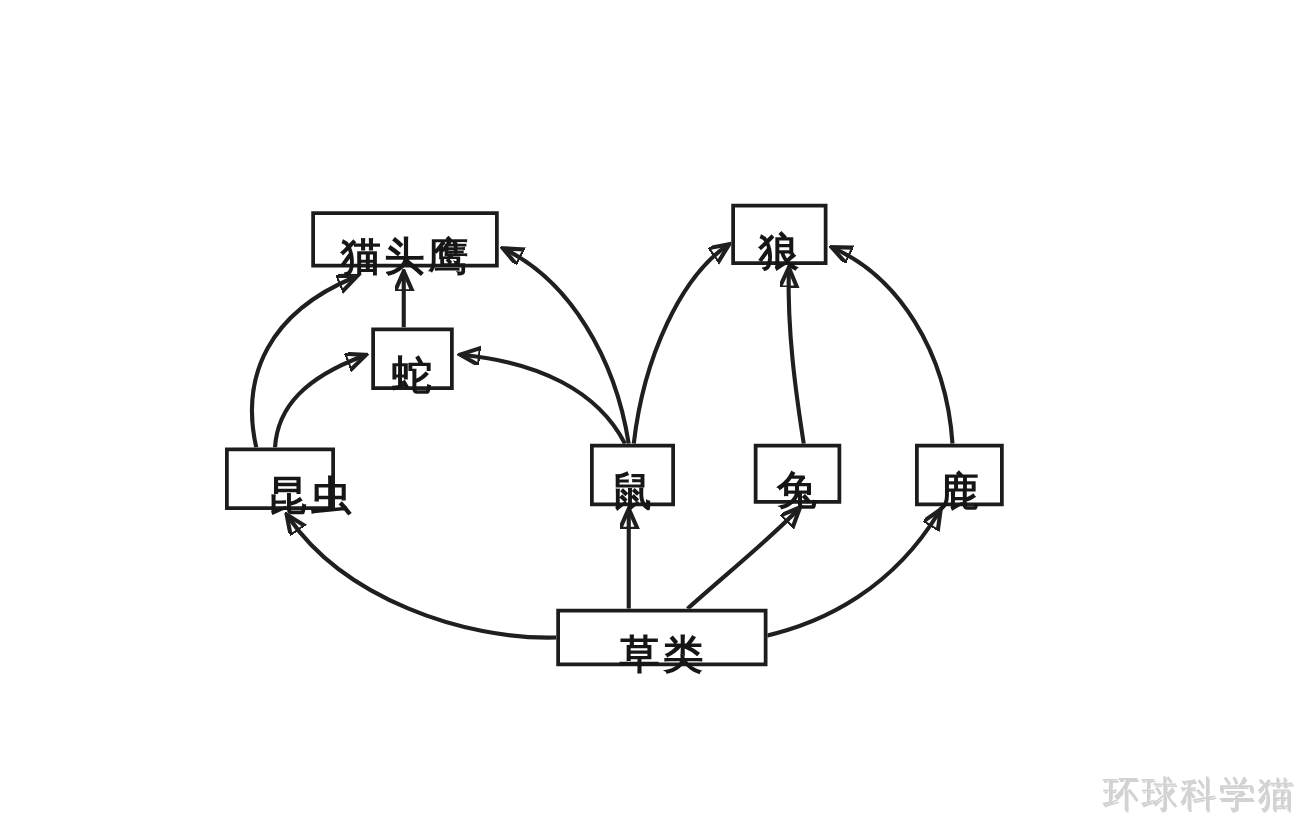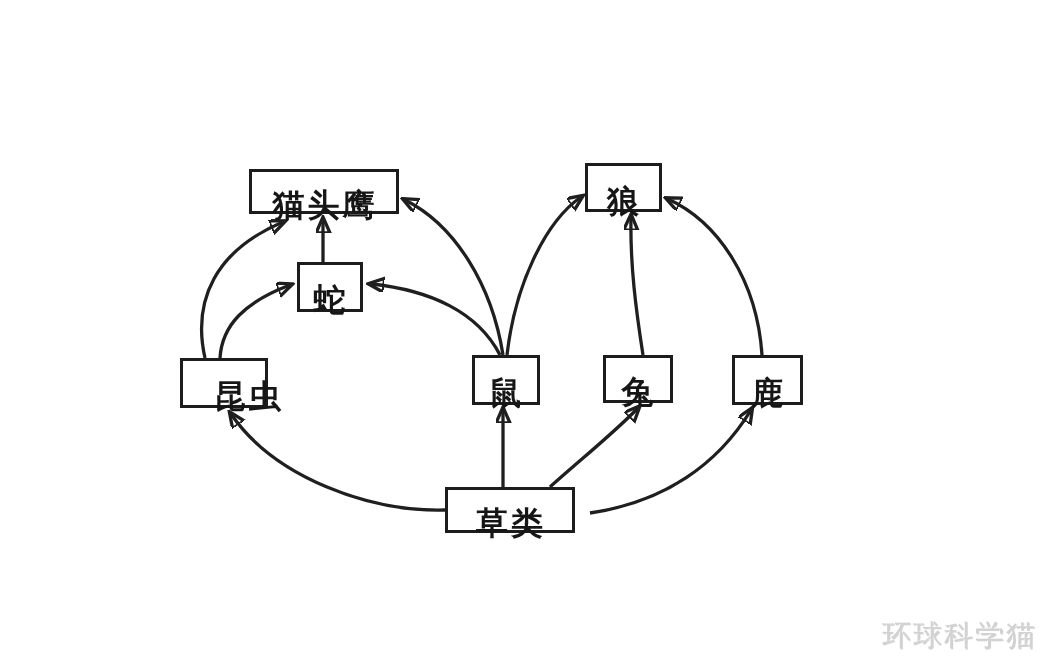--- a/index.html
+++ b/index.html
@@ -46,21 +46,21 @@
     transform: translateX(1px); 
     margin-top: 26px;
   }
   .node-owl    { left: 249px; top: 169px; width: 150px; height: 45px; }
   .node-wolf   { left: 585px; top: 163px; width:  77px; height: 49px; }
   .node-snake  { left: 297px; top: 262px; width:  66px; height: 50px; }
   .node-insect { left: 180px; top: 358px; width:  88px; height: 50px; padding-left: 48px; }
   .node-rat    { left: 472px; top: 355px; width:  68px; height: 50px; }
   .node-rabbit { left: 603px; top: 355px; width:  70px; height: 48px; }
   .node-deer   { left: 732px; top: 355px; width:  71px; height: 50px; }
-  .node-grass  { left: 445px; top: 487px; width: 130px; height: 46px; }
+  .node-grass  { left: 445px; top: 487px; width: 169px; height: 46px; }
   .watermark {
     position: absolute;
     right: 8px;
     bottom: 16px;
     font-size: 29px;
     font-weight: 400;
     letter-spacing: 2px;
     color: #d2d2d2;
     text-shadow: -1px -1px 0 rgba(255,255,255,0.95), 1px 1px 0 rgba(165,165,165,0.5);
     user-select: none;

